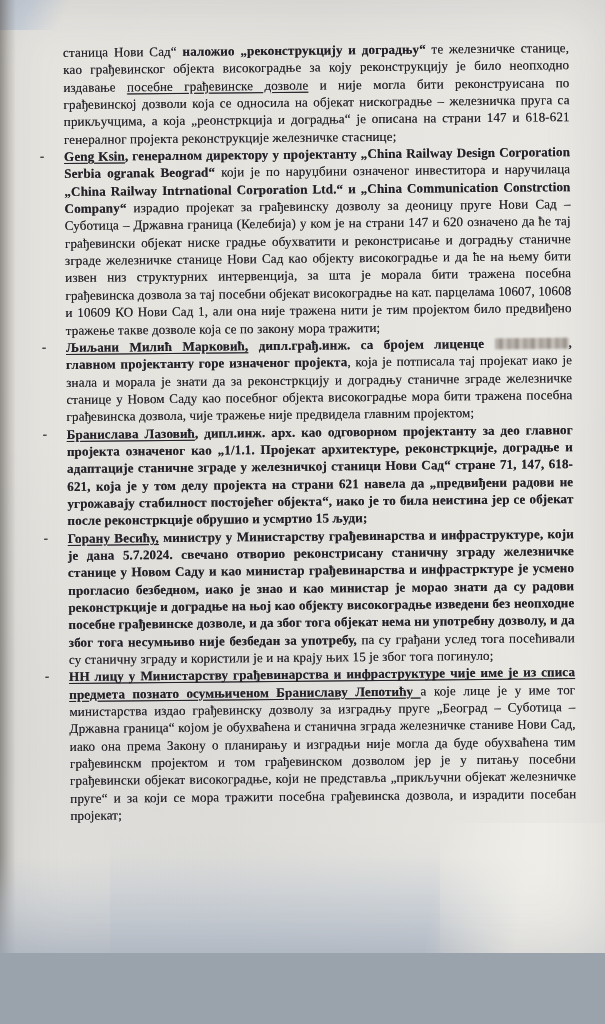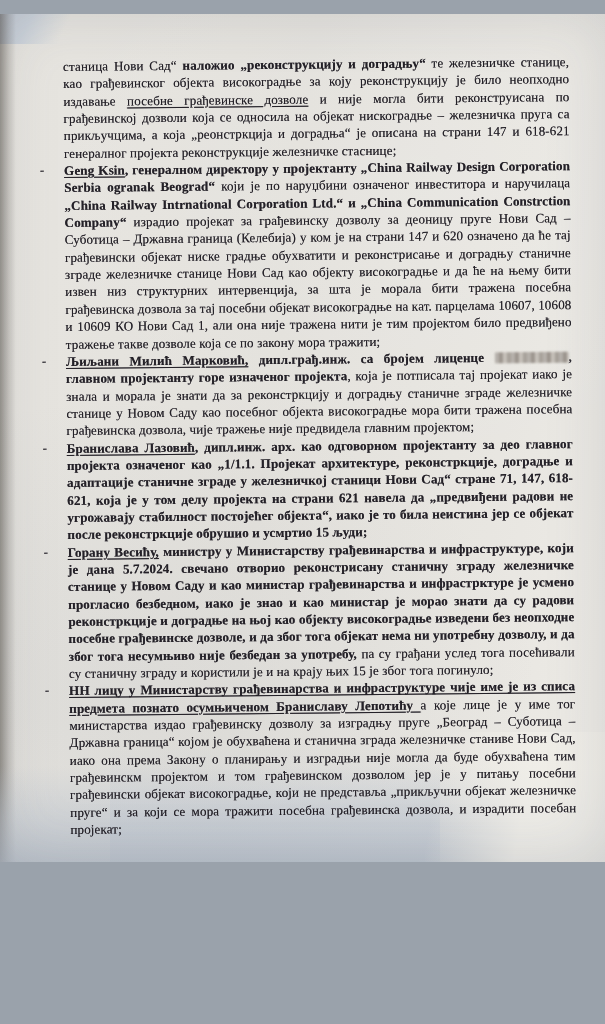--- a/index.html
+++ b/index.html
@@ -1,24 +1,23 @@
 <!DOCTYPE html>
 <html style="--paper: #e6e4df; --ink: #242128; --shadow: #4a443c;"><head>
 <meta charset="utf-8">
 <style>
   :root{
     --paper:#e6e4df; --ink:#242128; --shadow:#4a443c;
   }
   html,body{margin:0;padding:0;}
   body{width:605px;height:1024px;overflow:hidden;background:#9aa2ab;}
   .photo{
-    position:relative;width:605px;height:848px;overflow:hidden;
+    position:relative;width:605px;height:953px;overflow:hidden;
     background:linear-gradient(97deg,#e7e5e0 0%,#e3e1dc 45%,#e8e6e1 78%,#edebe6 100%);
     font-family:"Liberation Serif","DejaVu Serif",serif;
-    margin-top:14px;
   }
   .grain{
     position:absolute;inset:0;pointer-events:none;
     background:
       radial-gradient(120% 60% at 70% 20%, rgba(255,255,255,0.10), rgba(0,0,0,0) 60%),
       radial-gradient(100% 50% at 20% 80%, rgba(120,130,145,0.08), rgba(0,0,0,0) 70%);
   }
   .edge-left{
     position:absolute;left:0;top:0;width:16px;height:100%;
     background:linear-gradient(90deg, rgba(74,68,60,0.50), rgba(74,68,60,0.18) 55%, rgba(74,68,60,0));

